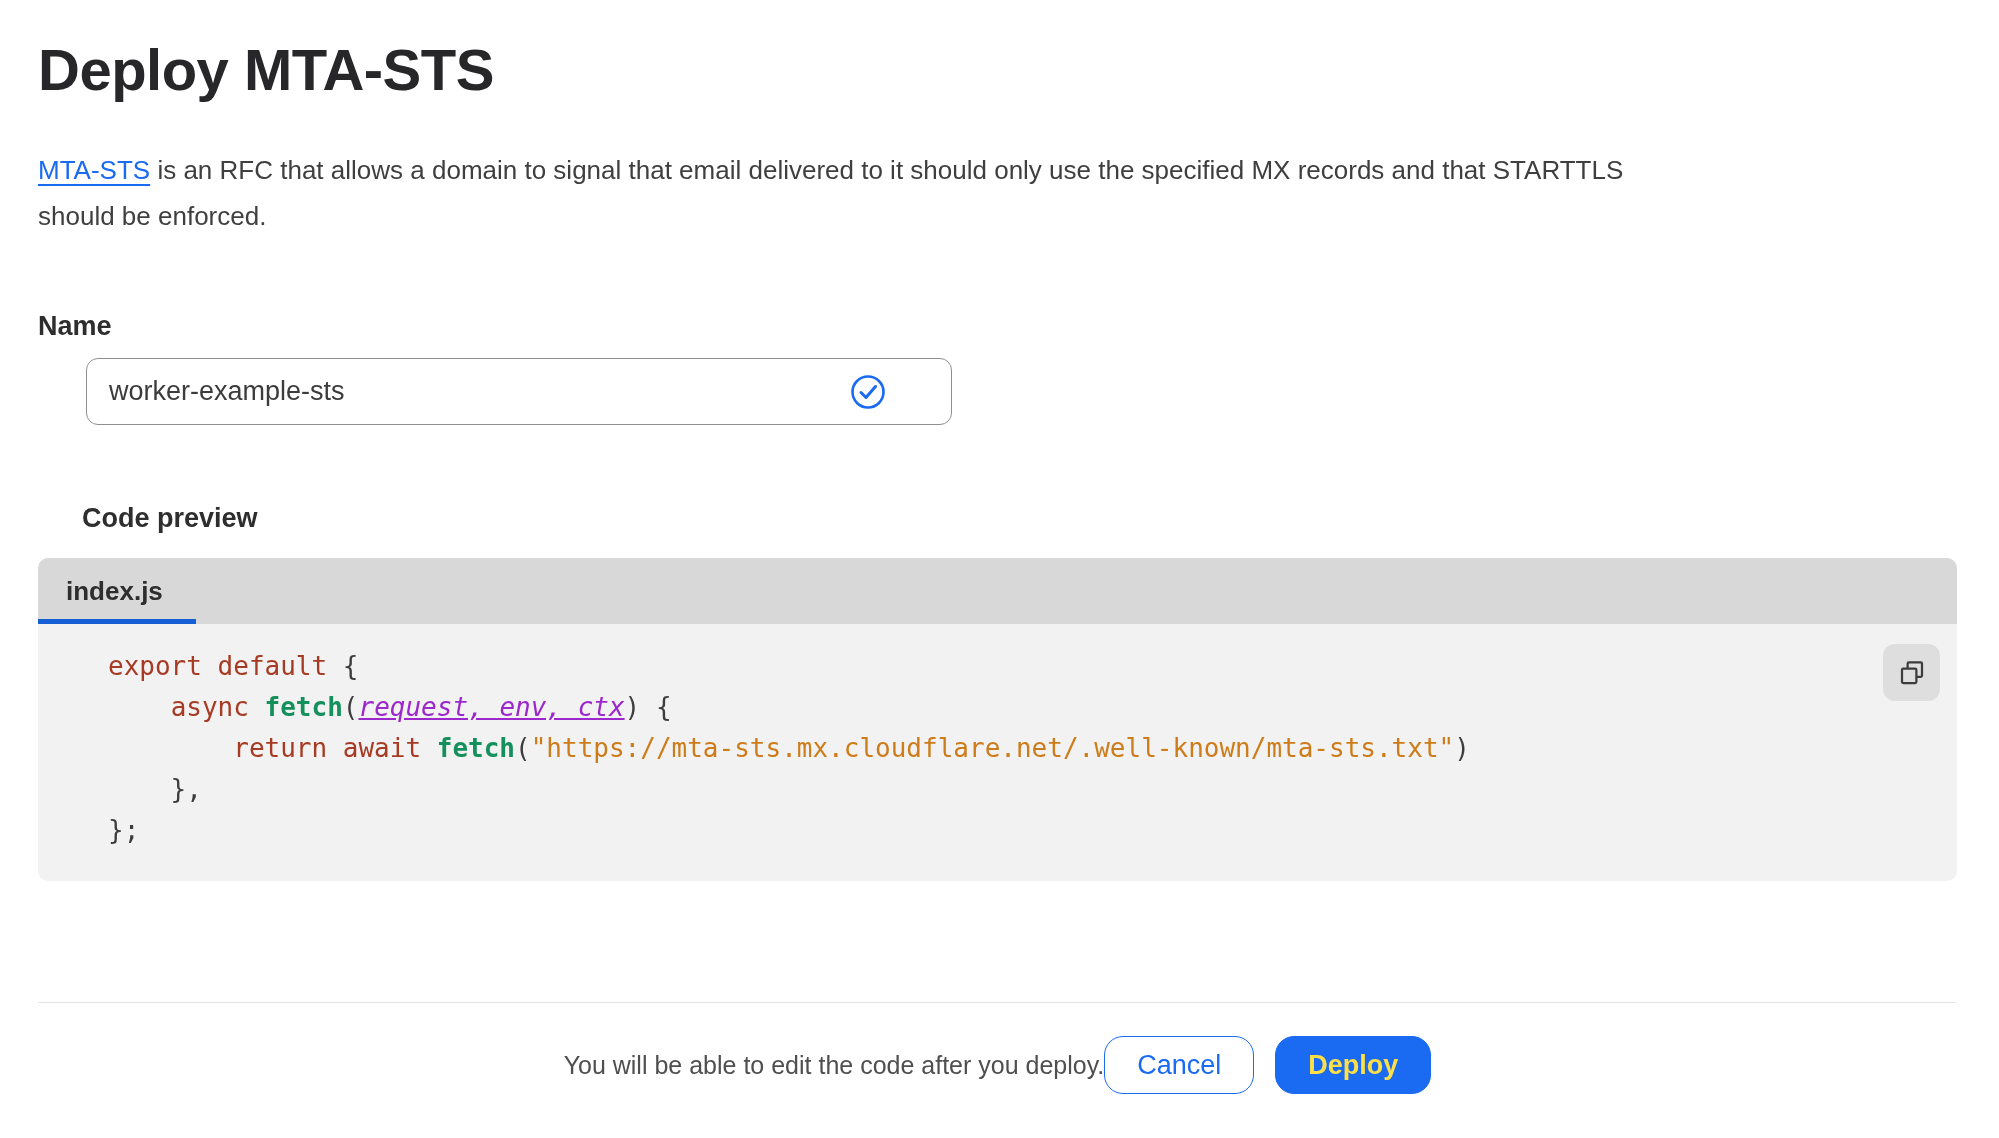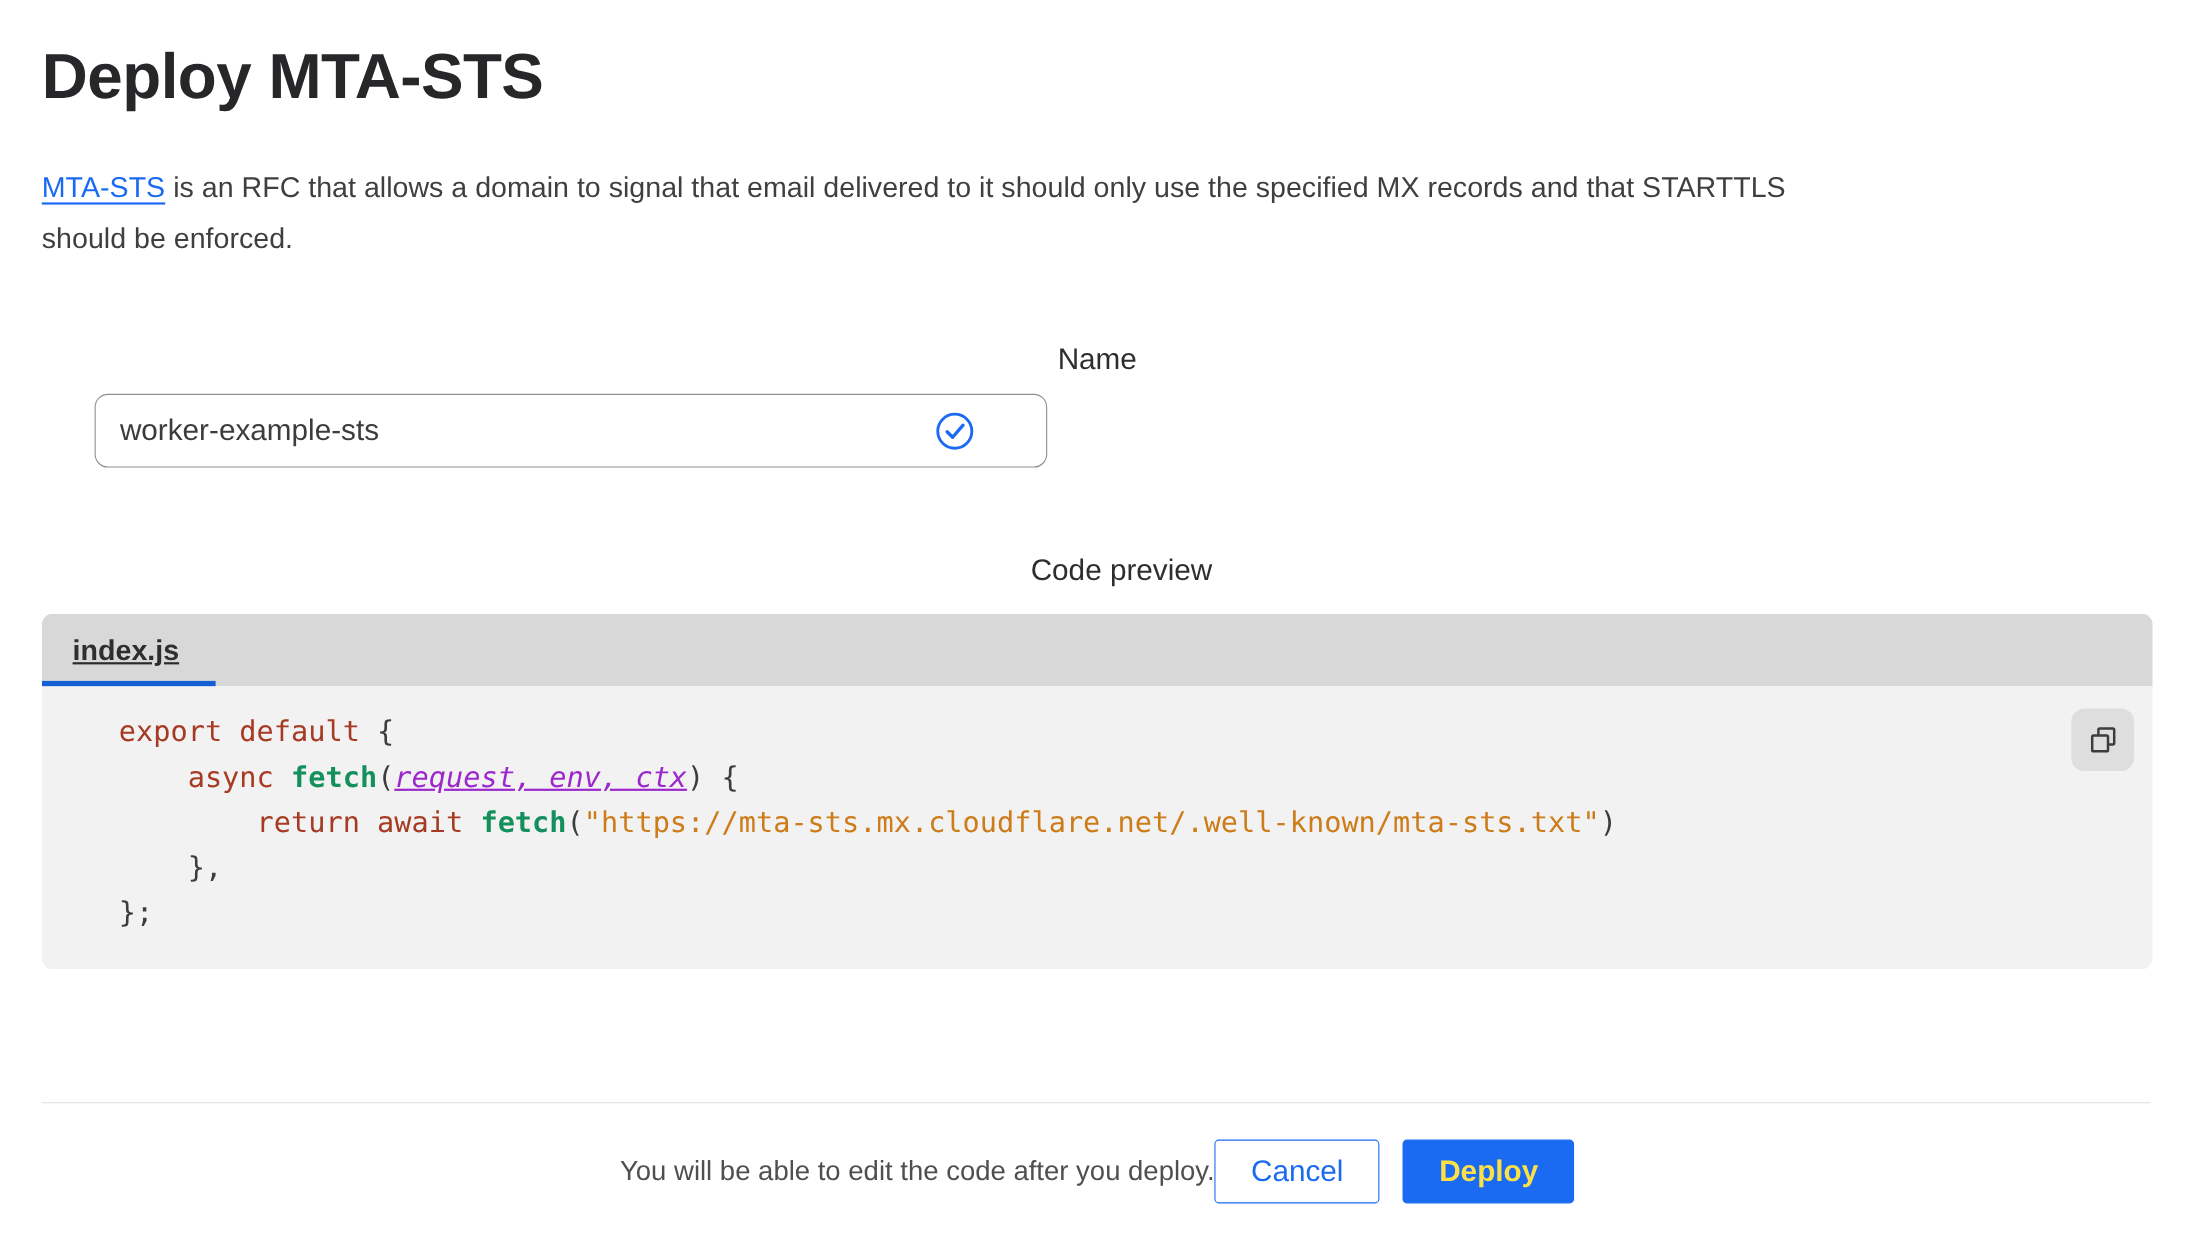--- a/index.html
+++ b/index.html
@@ -38,23 +38,22 @@
   }
   p.description a{
     color:var(--accent);
     text-decoration:underline;
     text-underline-offset:5px;
   }
 
   .field-label{
     margin-top:72px;
     font-size:27px;
-    font-weight:400;
+    font-weight:700;
     color:#2e2e2e;
-    text-align:center;
   }
 
   .input-wrap{
     position:relative;
     margin-top:16px;
     width:866px;
     height:67px;
   }
   .input-wrap input{
     width:100%;height:100%;
@@ -82,21 +81,20 @@
     margin-top:24px;
     width:1919px;
     border-radius:10px;
     overflow:hidden;
   }
   .tabbar{
     background:#d8d8d8;
     height:66px;
     display:flex;
     align-items:stretch;
-    text-decoration:underline;
   }
   .tab{
     position:relative;
     display:flex;
     align-items:center;
     padding:0 28px;
     min-width:158px;
     font-size:26px;
     font-weight:700;
     color:#2e2e2e;
@@ -158,21 +156,21 @@
   }
   .footer-note{
     font-size:25px;
     color:#4f4f4f;
   }
   .actions{display:flex;gap:21px;}
   .btn{
     height:58px;
     min-width:142px;
     padding:0 32px;
-    border-radius:4px;
+    border-radius:19px;
     font-family:"Liberation Sans",sans-serif;
     font-size:27px;
     cursor:pointer;
     display:flex;
     align-items:center;
     justify-content:center;
   }
   .btn-secondary{
     background:#ffffff;
     border:1.5px solid var(--accent);

